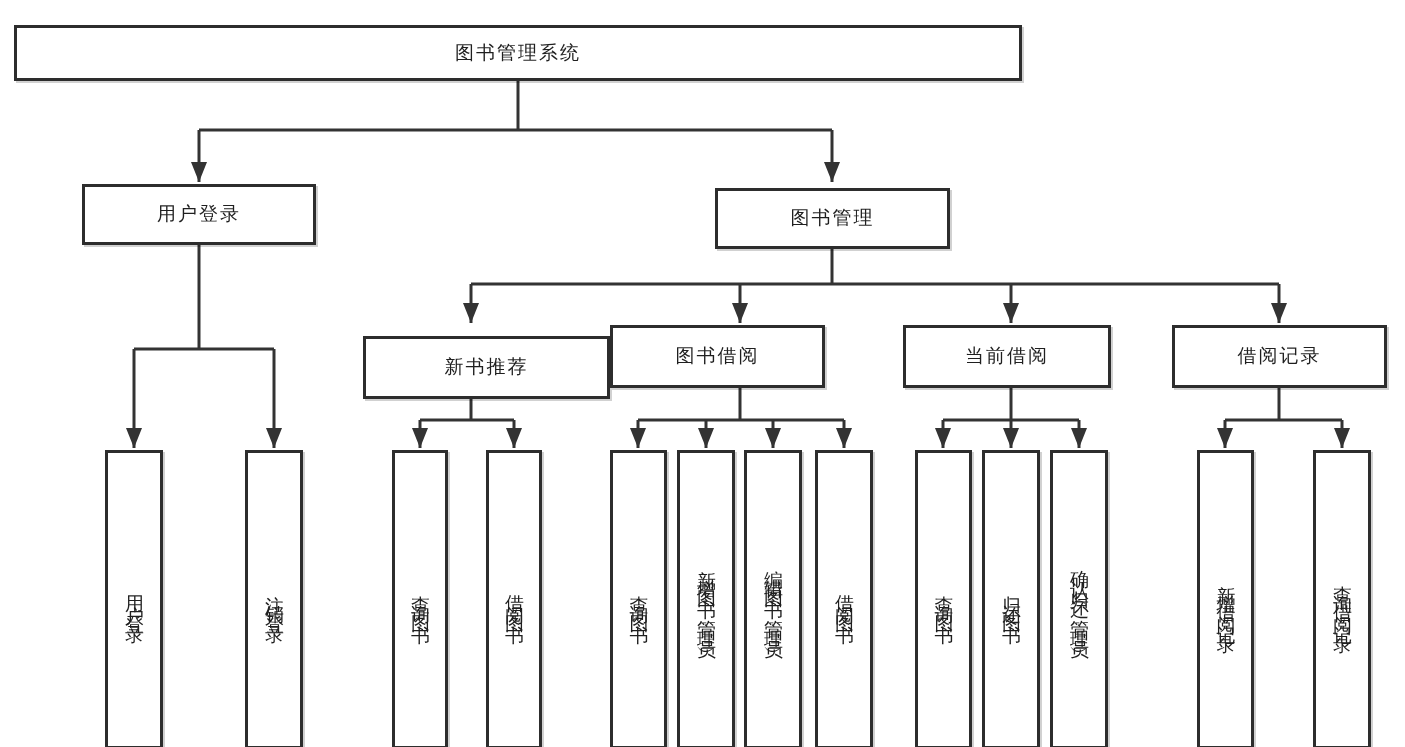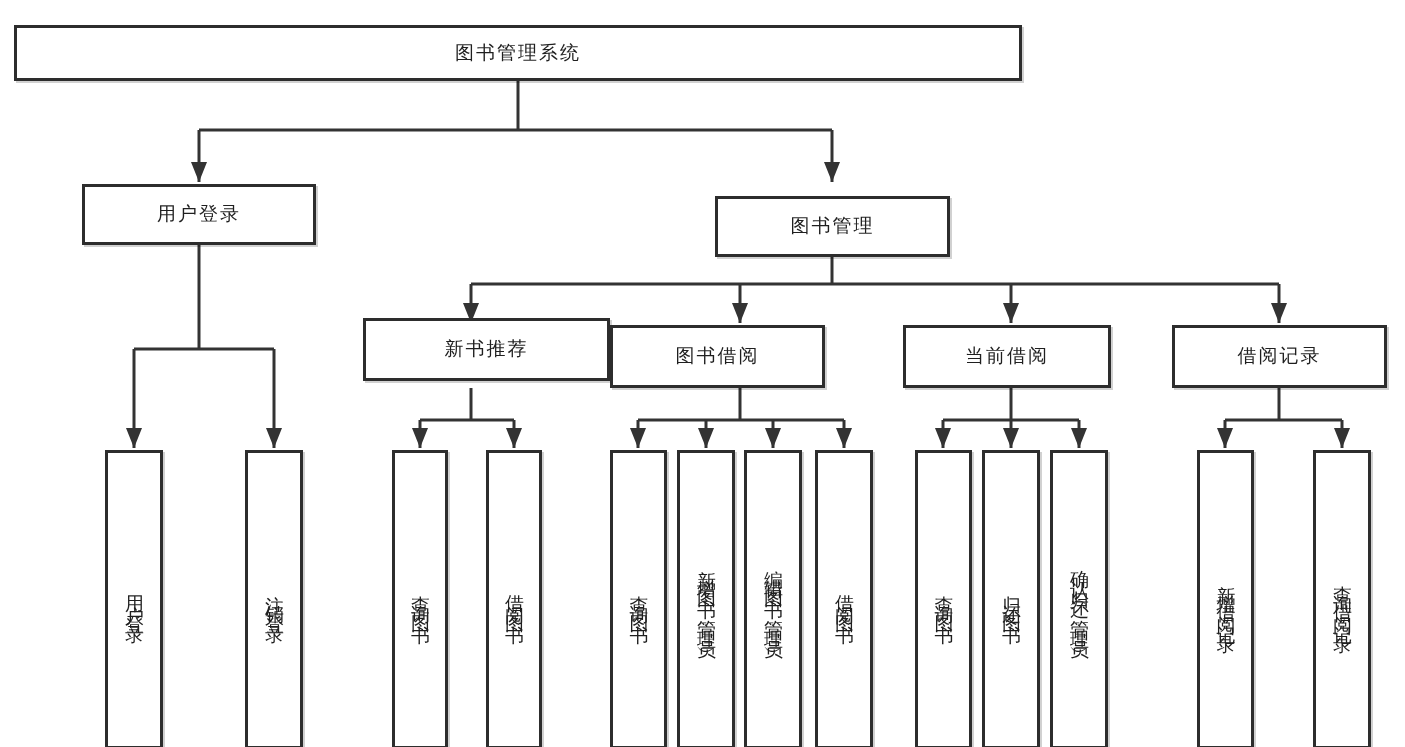--- a/index.html
+++ b/index.html
@@ -139,25 +139,25 @@
     </g>
   </svg>
 
   <div class="node" style="left:14px;top:13px;width:1008px;height:56px;">
     <span>图书管理系统</span>
   </div>
 
   <div class="node" style="left:82px;top:172px;width:234px;height:61px;">
     <span>用户登录</span>
   </div>
-  <div class="node" style="left:715px;top:184px;width:235px;height:61px;">
+  <div class="node" style="left:715px;top:176px;width:235px;height:61px;">
     <span>图书管理</span>
   </div>
 
-  <div class="node" style="left:363px;top:306px;width:247px;height:63px;">
+  <div class="node" style="left:363px;top:324px;width:247px;height:63px;">
     <span>新书推荐</span>
   </div>
   <div class="node" style="left:610px;top:313px;width:215px;height:63px;">
     <span>图书借阅</span>
   </div>
   <div class="node" style="left:903px;top:313px;width:208px;height:63px;">
     <span>当前借阅</span>
   </div>
   <div class="node" style="left:1172px;top:313px;width:215px;height:63px;text-align:center;">
     <span>借阅记录</span>

